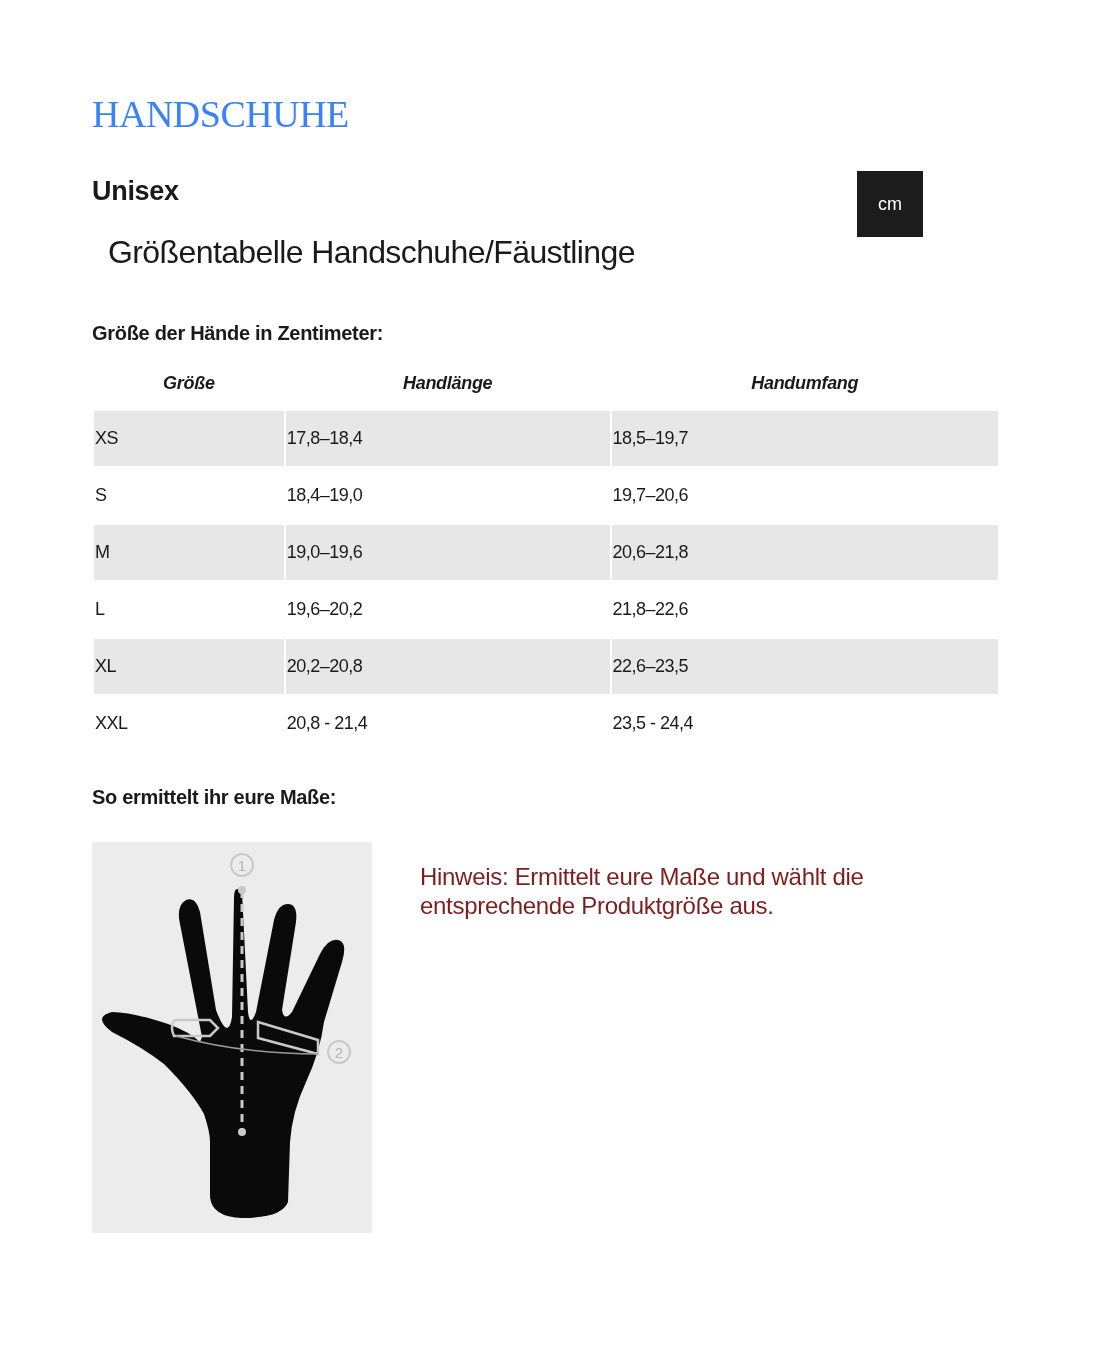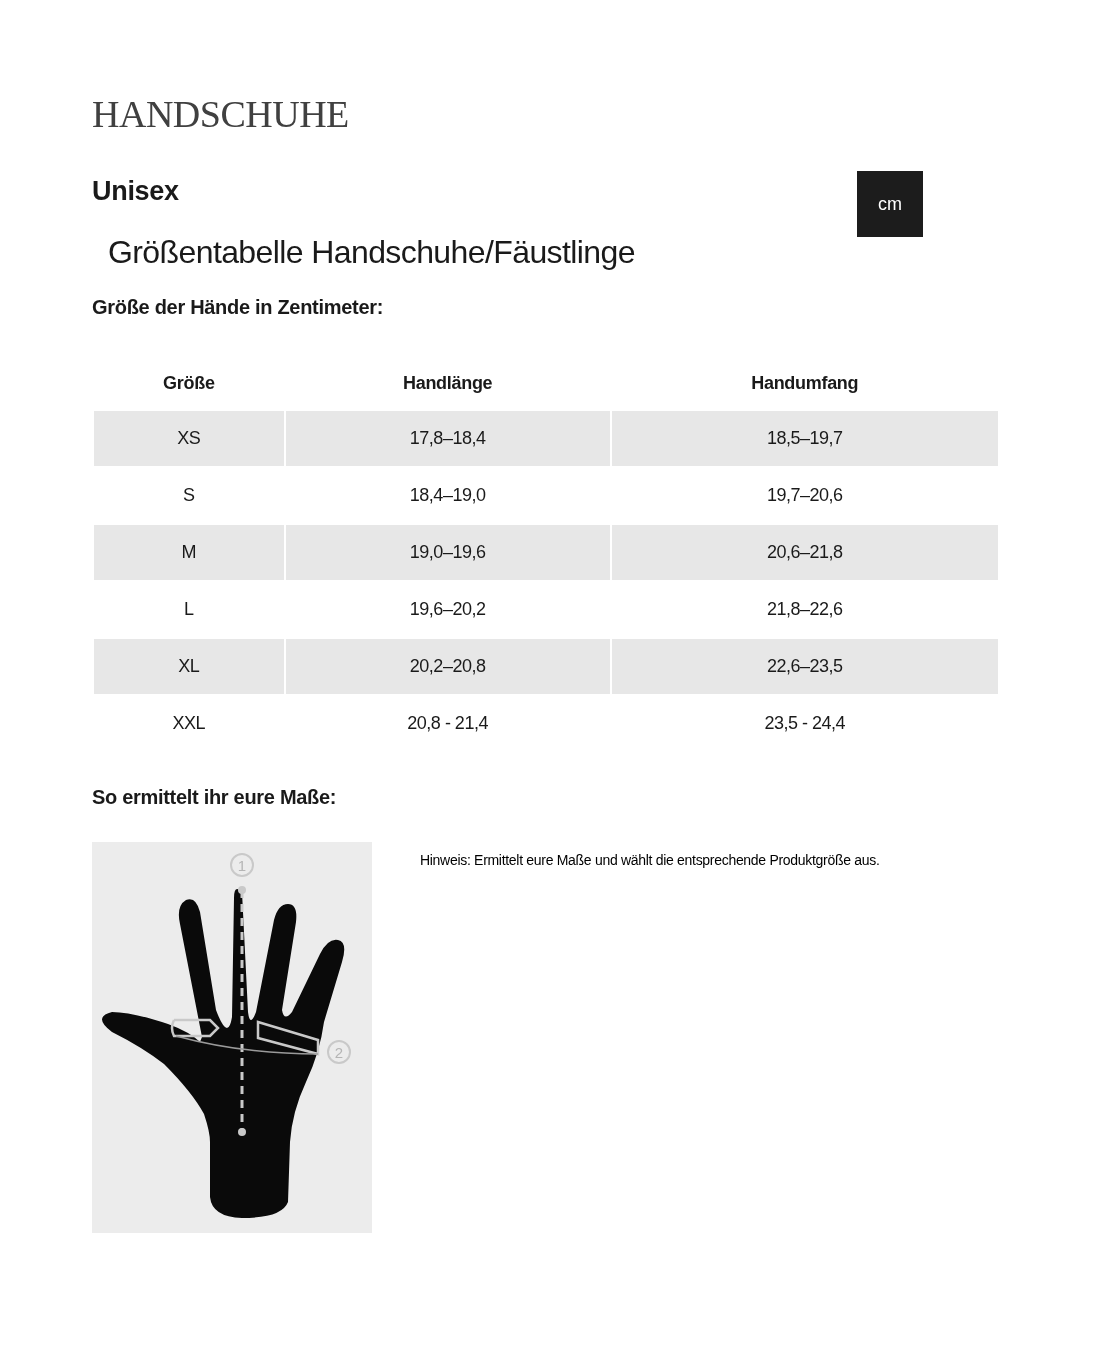--- a/index.html
+++ b/index.html
@@ -4,48 +4,48 @@
 <style>
   html, body { margin: 0; padding: 0; }
   body {
     width: 1100px; height: 1360px; background: #ffffff; color: #1a1a1a;
     font-family: "Liberation Sans", "DejaVu Sans", sans-serif;
     position: relative; overflow: hidden;
   }
   .brand {
     position: absolute; left: 92px; top: 92px;
     font-family: "Liberation Serif", "DejaVu Serif", serif;
-    font-size: 38px; letter-spacing: -0.5px; color: #404040; margin: 0; font-weight: normal;
+    font-size: 38px; letter-spacing: -0.5px; color: #3b82f6; margin: 0; font-weight: normal;
   }
   .gender { position: absolute; left: 92px; top: 176px; font-size: 27px; font-weight: bold; letter-spacing: -0.3px; }
   .chart-title { position: absolute; left: 92px; top: 218px; font-size: 32px; letter-spacing: -0.6px; font-weight: normal; margin: 16px; }
   .unit-btn {
     position: absolute; left: 857px; top: 171px; width: 66px; height: 66px;
     background: #1c1c1c; color: #fff; border: none; font-size: 18px;
     font-family: "Liberation Sans", sans-serif; display: flex; align-items: center; justify-content: center; cursor: pointer;
   }
   .section-heading { position: absolute; left: 92px; font-size: 20px; font-weight: bold; letter-spacing: -0.3px; margin: 0; }
   .size-table { position: absolute; left: 92px; top: 356px; width: 908px; border-collapse: separate; border-spacing: 2px 0; }
-  .size-table th { height: 52px; font-size: 18px; font-weight: bold; text-align: center; letter-spacing: -0.3px; }
-  .size-table td { height: 53px; font-size: 18px; text-align: center; letter-spacing: -0.5px; border-top: 1px solid #fff; border-bottom: 1px solid #fff;}
+  .size-table th { height: 52px; font-size: 18px; font-weight: bold; text-align: center; letter-spacing: -0.3px; font-style: italic; }
+  .size-table td { height: 53px; font-size: 18px; letter-spacing: -0.5px; border-top: 1px solid #fff; border-bottom: 1px solid #fff;}
   .size-table tr.shaded td { background: #e7e7e7; }
   .howto { position: absolute; left: 92px; top: 842px; width: 908px; display: flex; }
   .hand-img { width: 280px; height: 391px; background: #ececec; flex: none; }
   .notes { margin-left: 48px; padding-top: 4px; }
-  .notes p { margin: 0 0 27px 0; font-size: 14px; line-height: 29px; letter-spacing: -0.3px; color: #000000; }
+  .notes p { margin: 16px 0 27px 0; font-size: 24px; line-height: 29px; letter-spacing: -0.3px; color: #7f1d1d; }
 </style>
 </head>
 <body>
 
 <h1 class="brand">HANDSCHUHE</h1>
 <div class="gender">Unisex</div>
 <h2 class="chart-title">Größentabelle Handschuhe/Fäustlinge</h2>
 <button class="unit-btn">cm</button>
 
-<h3 class="section-heading" style="top:296px">Größe der Hände in Zentimeter:</h3>
+<h3 class="section-heading" style="top:322px">Größe der Hände in Zentimeter:</h3>
 
 <table class="size-table">
   <thead>
     <tr>
       <th>Größe</th>
       <th>Handlänge</th>
       <th>Handumfang</th>
     </tr>
   </thead>
   <tbody>

